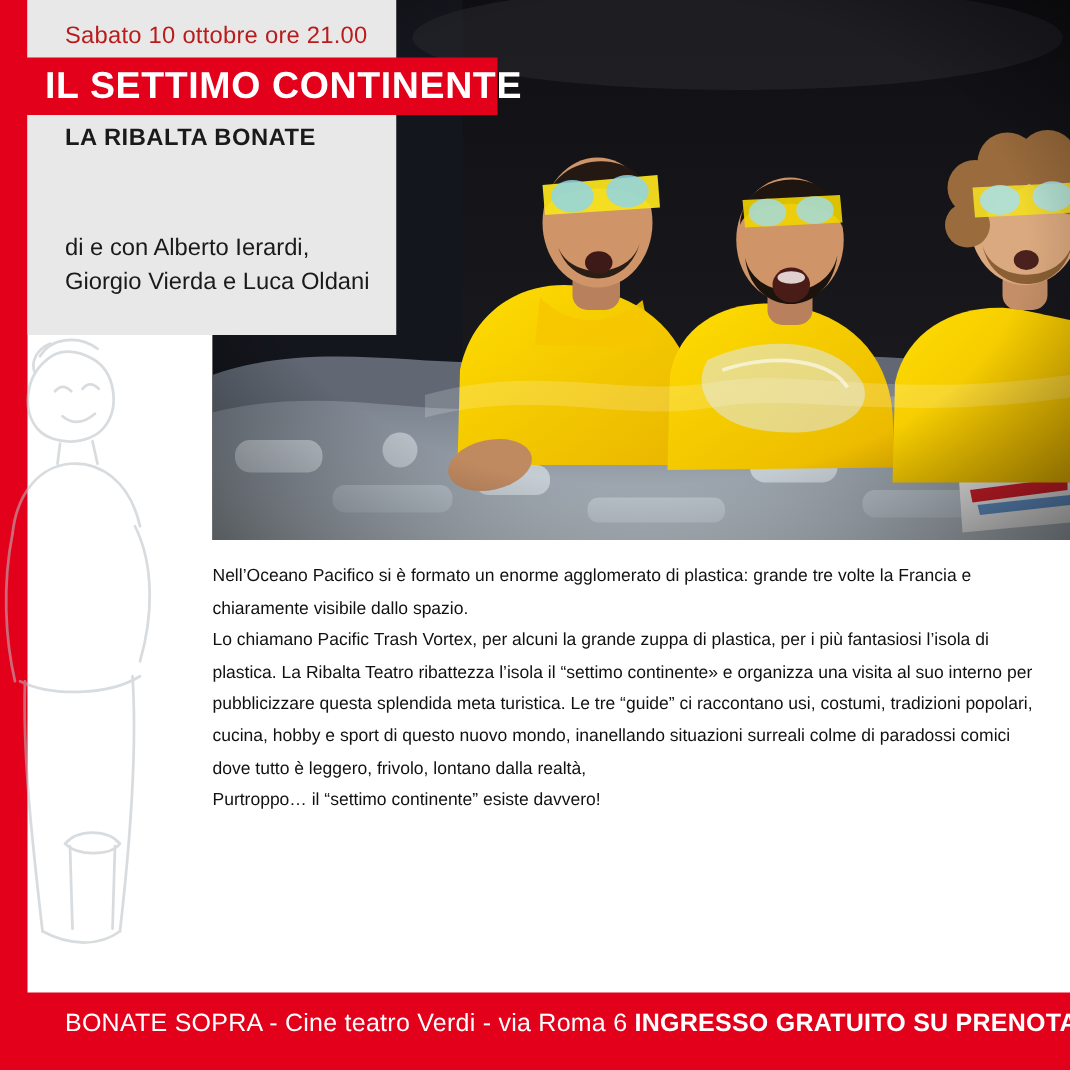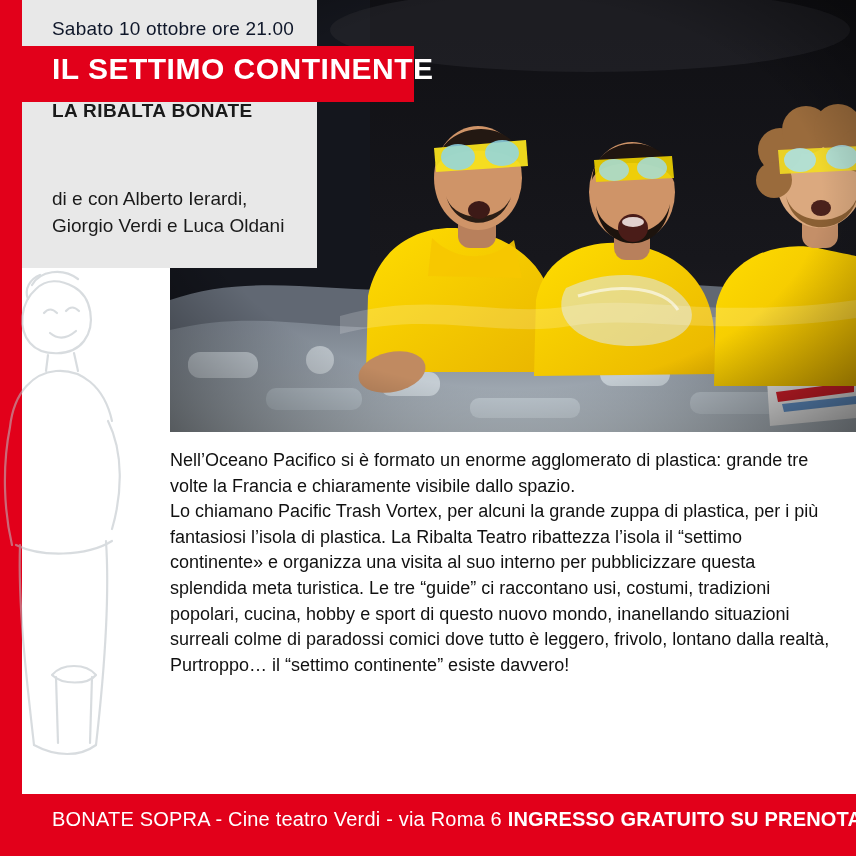--- a/index.html
+++ b/index.html
@@ -35,33 +35,33 @@
     height: 268px;
     background: #e8e8e8;
   }
 
   .date-line {
     position: absolute;
     left: 52px;
     top: 18px;
     font-size: 19px;
     letter-spacing: 0.2px;
-    color: #0f172a;
+    color: #b91c1c;
     font-family: "Liberation Sans", sans-serif;
     font-weight: 400;
     white-space: nowrap;
   }
 
   
   .title-band {
     position: absolute;
-    left: 22px;
+    left: 6px;
     top: 46px;
     width: 392px;
-    height: 56px;
+    height: 46px;
     background: #e2001a;
   }
   .title-text {
     position: absolute;
     left: 30px;
     top: 6px;
     font-size: 30px;
     font-weight: bold;
     color: #ffffff;
     letter-spacing: 0.5px;
@@ -99,21 +99,21 @@
     background: #0b0b0d;
   }
   .photo svg { display: block; }
 
   
   .body-text {
     position: absolute;
     left: 170px;
     top: 448px;
     width: 660px;
-    font-size: 18px;
+    font-size: 14px;
     line-height: 25.6px;
     color: #111111;
   }
   .body-text p { margin: 0; }
 
   
   .footer-bar {
     position: absolute;
     left: 0;
     bottom: 0;
@@ -281,21 +281,21 @@
 
 <div class="date-line">Sabato 10 ottobre ore 21.00</div>
 
 <div class="title-band">
   <div class="title-text">IL SETTIMO CONTINENTE</div>
 </div>
 
 <div class="company">LA RIBALTA BONATE</div>
 
 <div class="credits" style="white-space: pre-line;">di e con Alberto Ierardi,
-Giorgio Verdi e Luca Oldani</div>
+Giorgio Vierda e Luca Oldani</div>
 
 <div class="lineart">
   <svg width="175" height="545" viewBox="0 0 175 545" xmlns="http://www.w3.org/2000/svg">
     <g fill="none" stroke="#b9c0c6" stroke-width="2.2" stroke-linecap="round" stroke-linejoin="round">
 
       <path d="M36 44 C 20 58, 18 84, 30 98 C 42 112, 72 112, 84 96 C 96 80, 92 52, 74 42 C 60 34, 46 34, 36 44 Z"></path>
 
       <path d="M32 40 C 40 26, 62 22, 78 34"></path>
       <path d="M28 54 C 24 44, 30 34, 40 30"></path>
 

